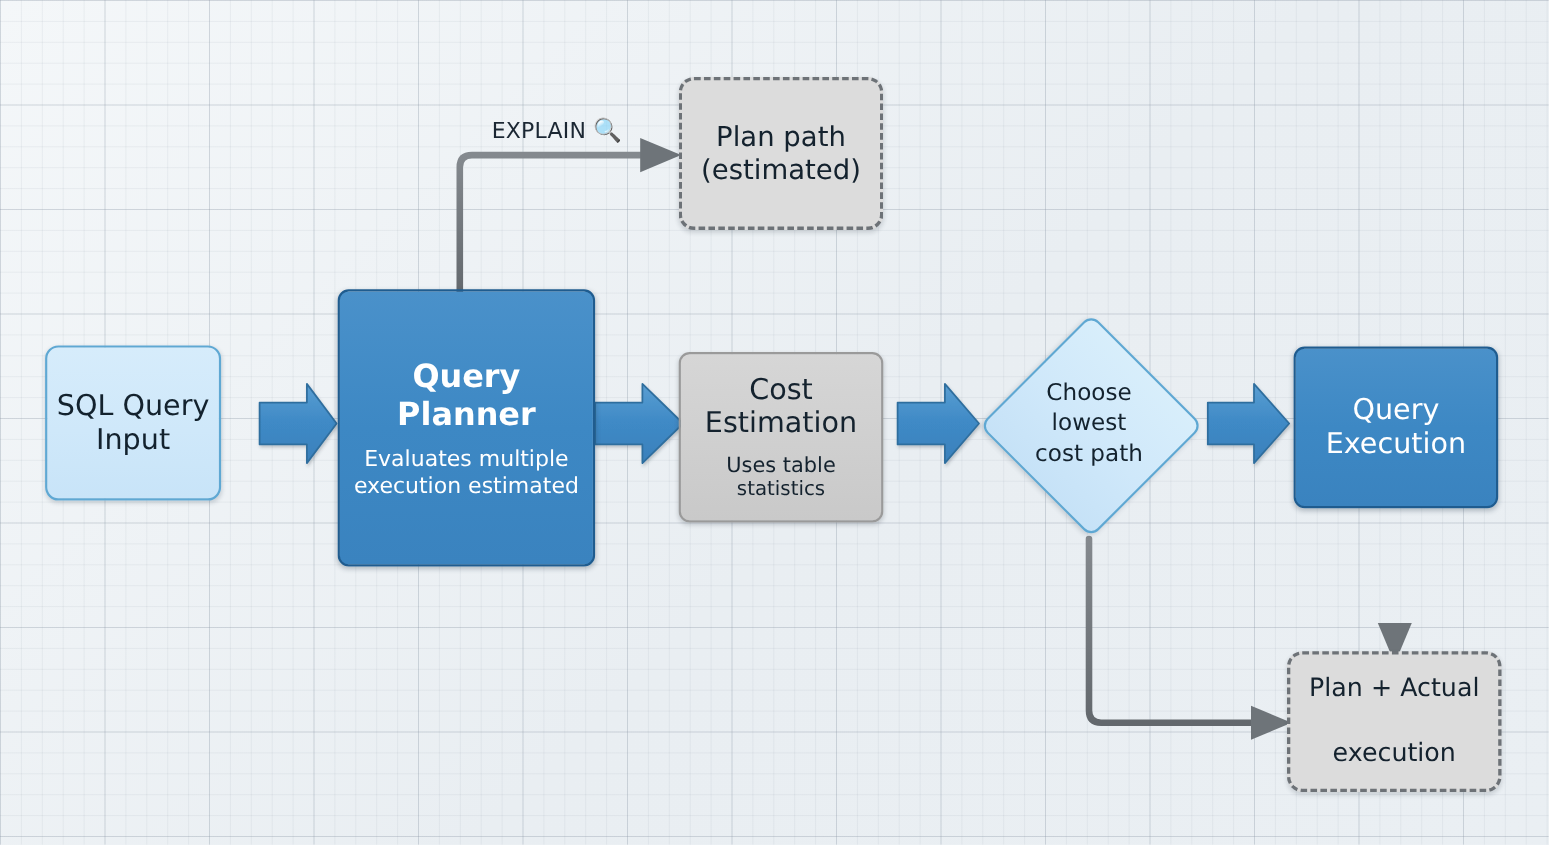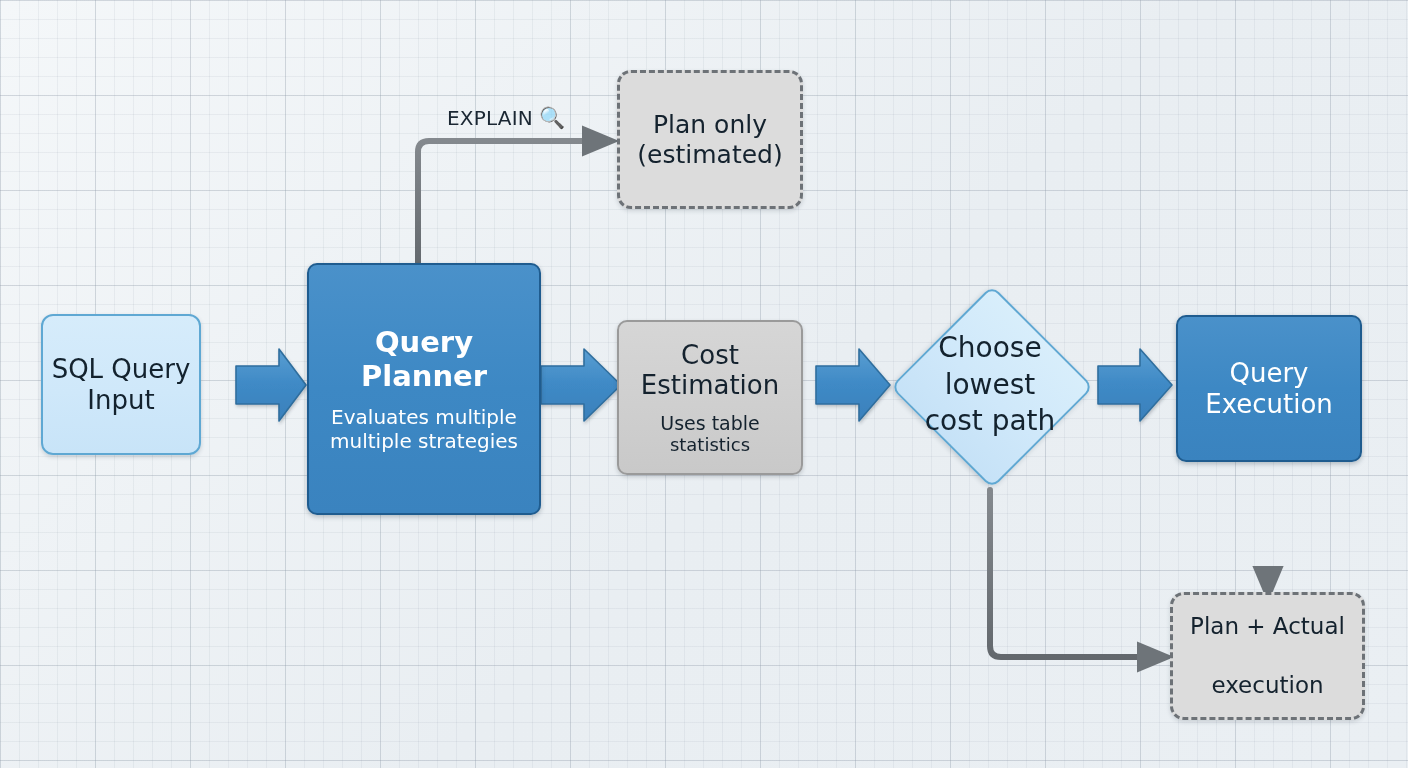--- a/index.html
+++ b/index.html
@@ -134,38 +134,38 @@
 
   <div class="node n-lightblue" style="left:41px;top:314px;width:160px;height:141px;font-size:26px;">
     <span class="title">SQL Query</span>
     <span class="title">Input</span>
   </div>
 
   <div class="node n-blue" style="left:307px;top:263px;width:234px;height:252px;">
     <span class="title" style="font-size:29px;font-weight:bold;">Query</span>
     <span class="title" style="font-size:29px;font-weight:bold;margin-bottom:13px;">Planner</span>
     <span class="sub" style="font-size:20px;">Evaluates multiple</span>
-    <span class="sub" style="font-size:20px;">multiple strategies</span>
+    <span class="sub" style="font-size:20px;">execution estimated</span>
   </div>
 
   <div class="node n-dashed" style="left:617px;top:70px;width:186px;height:139px;font-size:25px;">
-    <span class="title">Plan only</span>
+    <span class="title">Plan path</span>
     <span class="title">(estimated)</span>
   </div>
 
   <div class="node n-grey" style="left:617px;top:320px;width:186px;height:155px;">
     <span class="title" style="font-size:26px;">Cost</span>
     <span class="title" style="font-size:26px;margin-bottom:11px;">Estimation</span>
     <span class="sub" style="font-size:19px;">Uses table</span>
     <span class="sub" style="font-size:18px;">statistics</span>
   </div>
 
   <div class="n-diamond" style="left:920px;top:315px;width:140px;height:140px;">
     <div class="dshape"></div>
-    <div class="dtext" style="font-size:28px;width:180px;">
+    <div class="dtext" style="font-size:21px;width:180px;">
       <div>Choose</div>
       <div>lowest</div>
       <div>cost path</div>
     </div>
   </div>
 
   <div class="node n-blue" style="left:1176px;top:315px;width:186px;height:147px;font-size:26px;">
     <span class="title">Query</span>
     <span class="title">Execution</span>
   </div>

